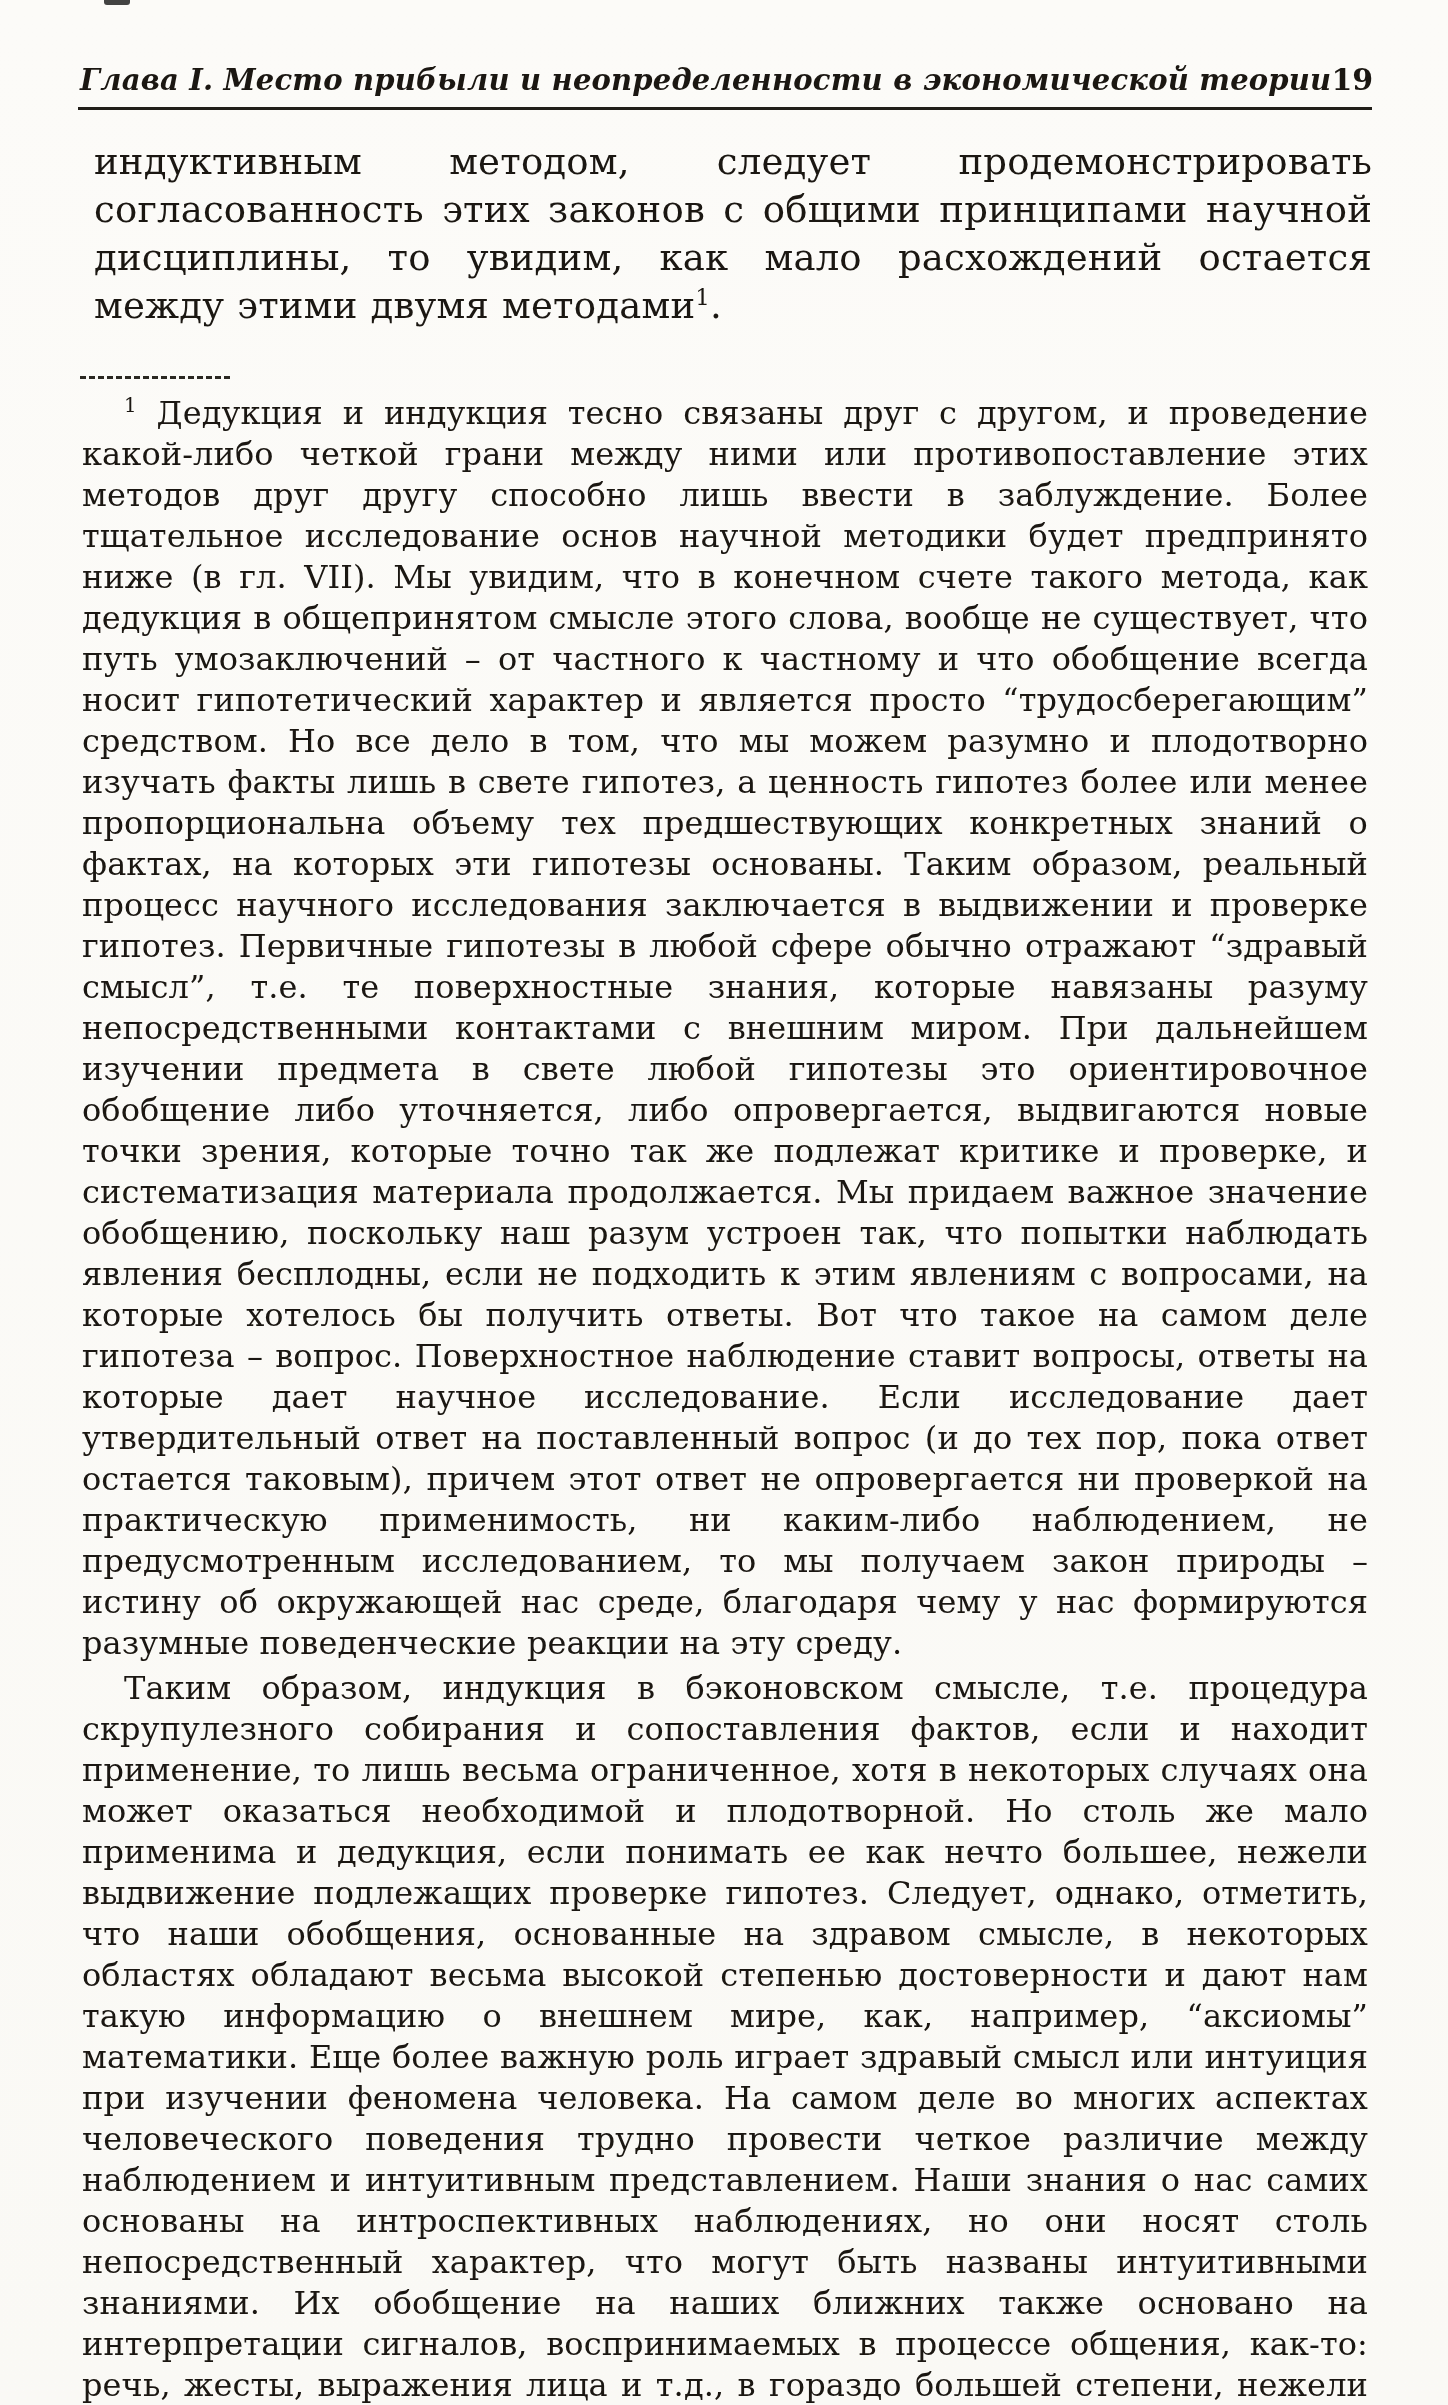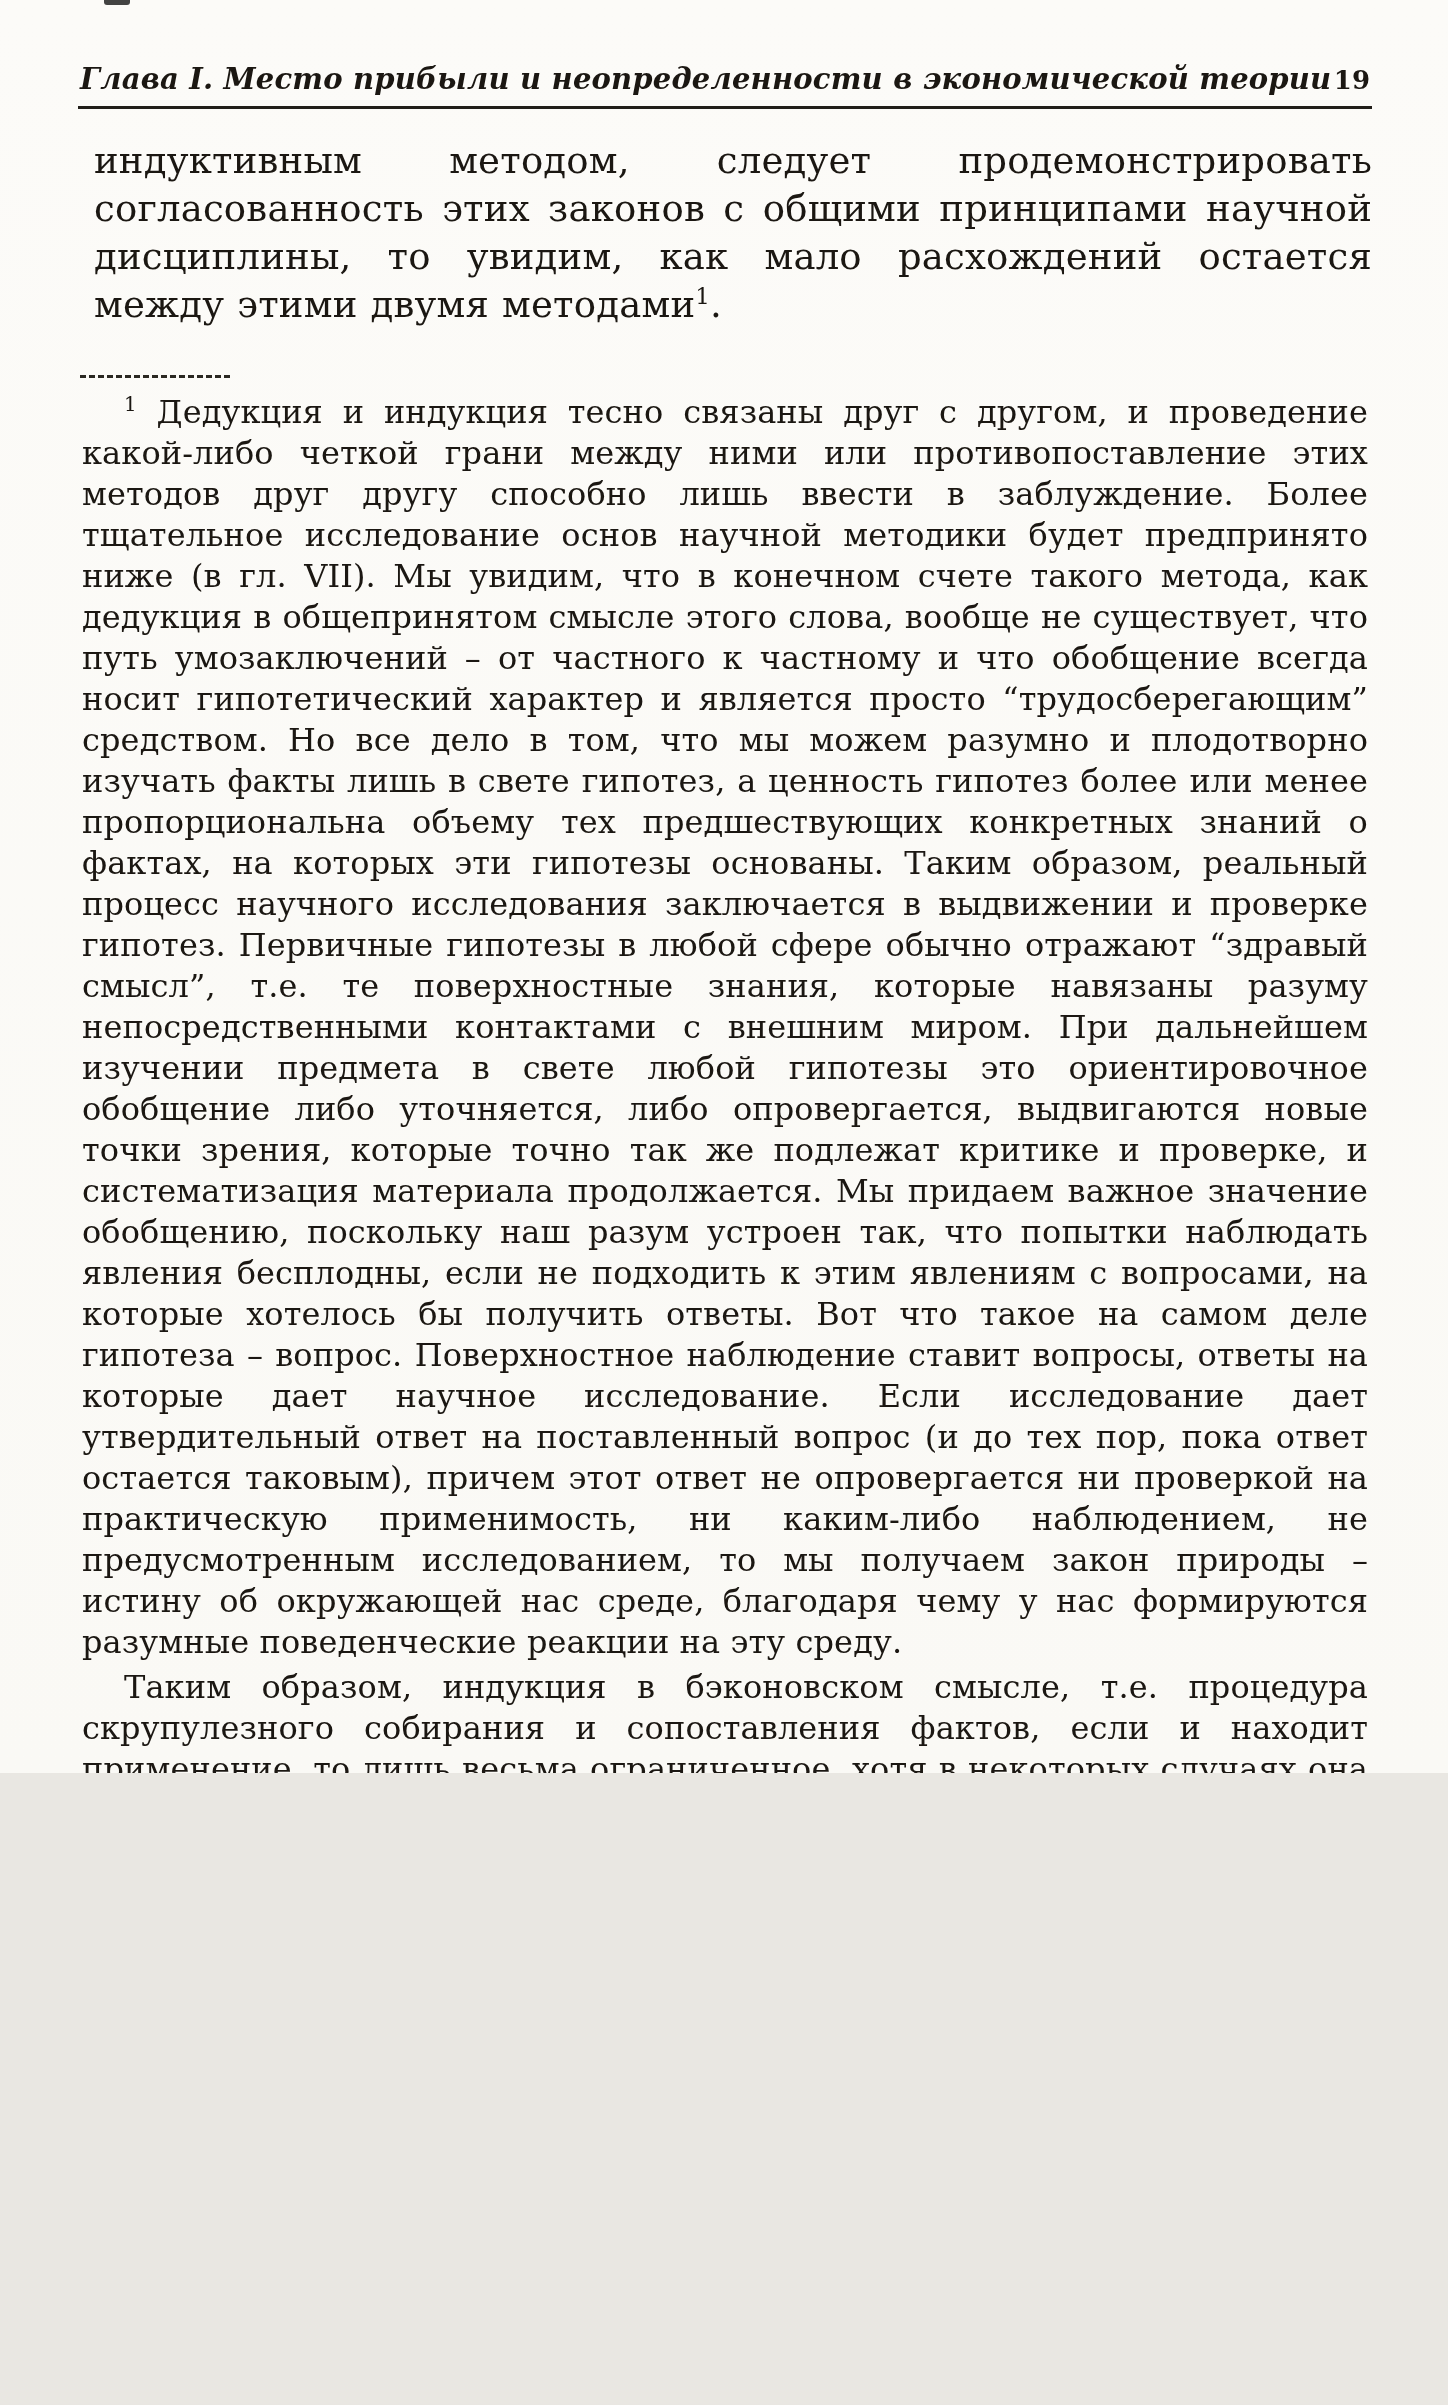--- a/index.html
+++ b/index.html
@@ -3,21 +3,21 @@
 <meta charset="utf-8">
 <style>
   html, body {
     margin: 0;
     padding: 0;
     background: #e9e7e2;
   }
   .page {
     position: relative;
     width: 1448px;
-    height: 1773px;
+    height: 2405px;
     margin: 0 auto;
     box-sizing: border-box;
     background: linear-gradient(180deg, #fcfbf8 0%, #faf9f5 100%);
     color: #1b1712;
     font-family: "DejaVu Serif", "Liberation Serif", serif;
     padding: 62px 76px 0 78px;
     overflow: hidden;
   }
   .scan-speck {
     position: absolute;
@@ -37,21 +37,21 @@
   }
   .chapter-title {
     font-style: italic;
     font-weight: bold;
     font-size: 29px;
     letter-spacing: 0.2px;
     white-space: nowrap;
   }
   .page-number {
     font-weight: bold;
-    font-size: 26px;
+    font-size: 30px;
   }
   .header-rule {
     border: none;
     border-top: 3px solid #211e19;
     margin: 0 0 0 0;
   }
   .body-paragraph {
     margin: 28px 0 0 16px;
     font-size: 37px;
     line-height: 48px;

